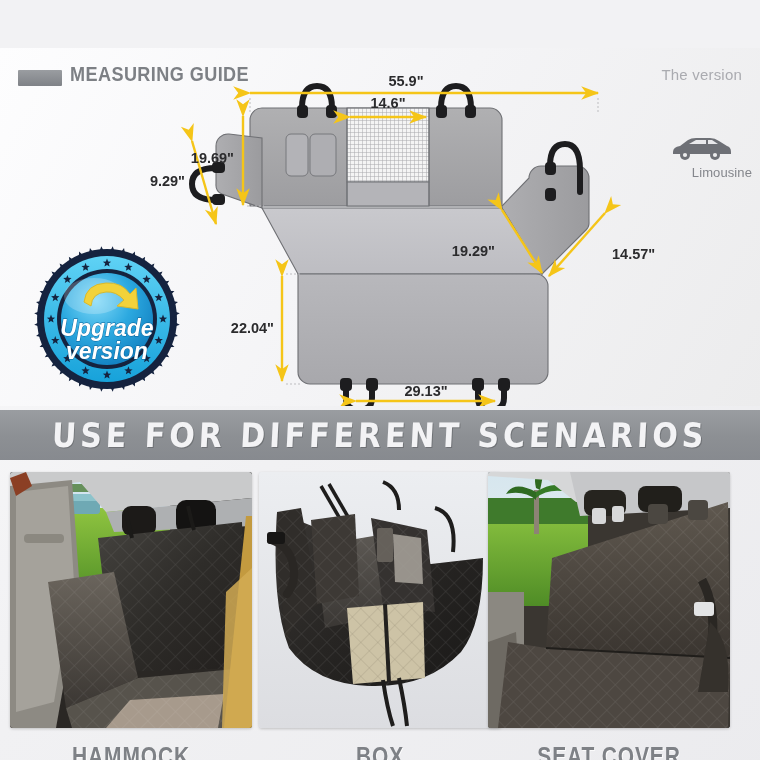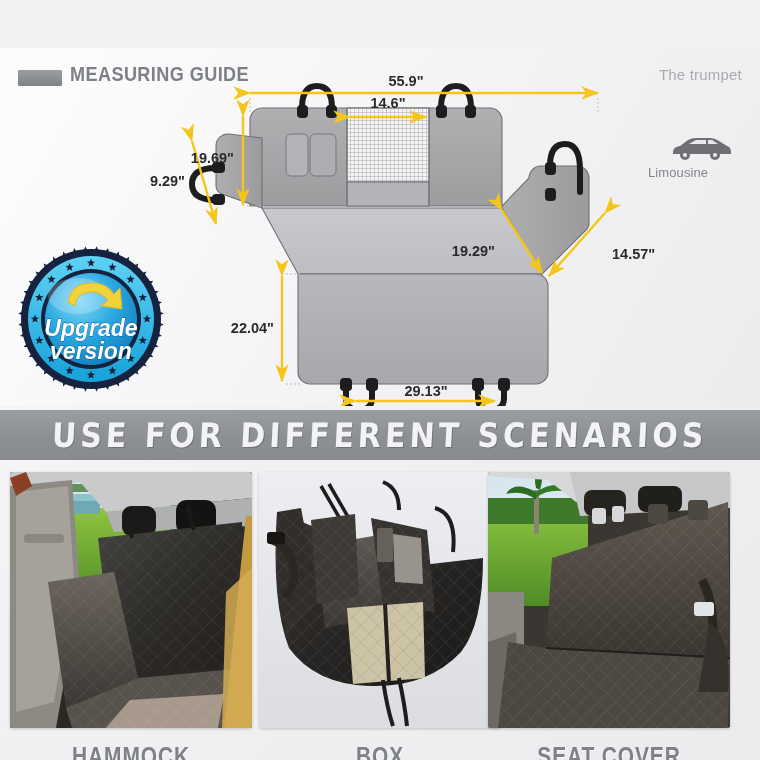--- a/index.html
+++ b/index.html
@@ -24,25 +24,25 @@
         font-weight:bold;font-size:21px;letter-spacing:.5px;color:#7d8085;
         transform:scaleX(.86);transform-origin:left center;}
   #brand{position:absolute;right:18px;top:10px;font-size:15px;color:#aaabb0;
         letter-spacing:.2px;}
 
   
   #diagram{position:absolute;left:150px;top:28px;width:520px;height:330px;}
   #diagram svg{display:block;}
 
   
-  #badge{position:absolute;left:16px;top:196px;width:150px;height:150px;}
+  #badge{position:absolute;left:32px;top:196px;width:150px;height:150px;}
 
   
   #vehicles{position:absolute;right:8px;top:82px;width:104px;}
-  .veh{width:104px;margin-bottom:6px;text-align:left;}
+  .veh{width:104px;margin-bottom:6px;text-align:right;}
   .veh .ic{height:34px;display:flex;align-items:center;justify-content:center;}
   .veh .lb{font-size:13px;color:#84868c;margin-top:1px;letter-spacing:.1px;}
 
   
   #banner{position:absolute;left:0;top:362px;width:760px;height:50px;
         background:linear-gradient(180deg,#9a9da1 0%,#8d9094 50%,#878a8f 100%);
         display:flex;align-items:center;justify-content:center;}
   #banner-text{
         font-family:"DejaVu Sans",sans-serif;font-weight:bold;
         font-size:30px;color:#f3f3f5;letter-spacing:4px;
@@ -68,21 +68,21 @@
 </head>
 <body>
 
 <div id="page">
 
   <div id="measure-section">
 
     <div id="header-row">
       <div id="head-bar"></div>
       <div id="head-title">MEASURING GUIDE</div>
-      <div id="brand">The trumpet</div>
+      <div id="brand">The version</div>
     </div>
 
     <div id="diagram">
       <svg width="520" height="330" viewBox="0 0 520 330" xmlns="http://www.w3.org/2000/svg">
         <defs>
           <linearGradient id="gBack" x1="0" y1="0" x2="0" y2="1">
             <stop offset="0" stop-color="#b0b0b2"></stop>
               <stop offset="1" stop-color="#9d9da0"></stop>
           </linearGradient>
           <linearGradient id="gSeat" x1="0" y1="0" x2="0" y2="1">

